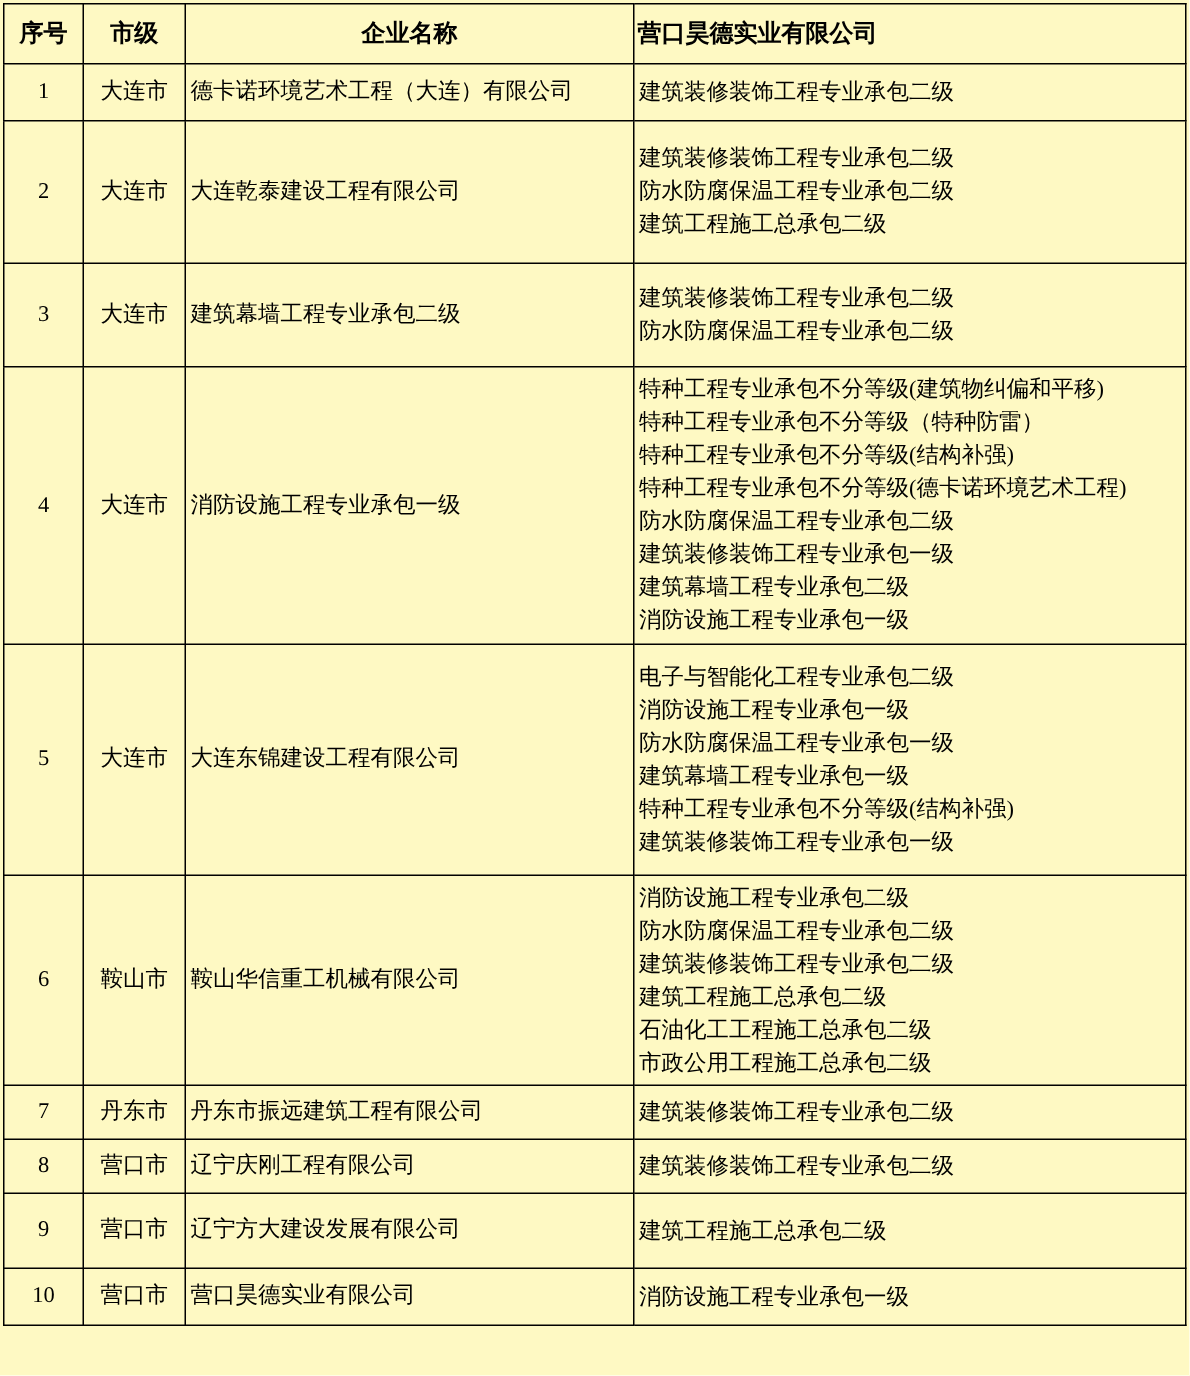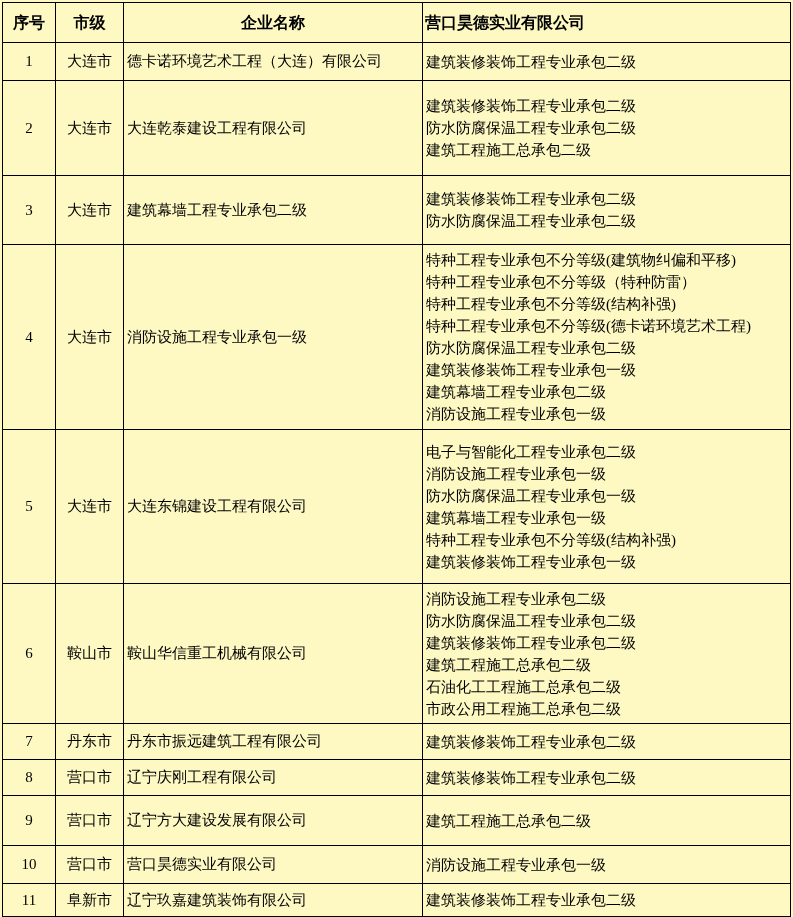--- a/index.html
+++ b/index.html
@@ -172,23 +172,15 @@
         </td>
       </tr>
       <tr class="r10">
         <td class="c-no">10</td>
         <td class="c-city">营口市</td>
         <td class="c-company">营口昊德实业有限公司</td>
         <td class="c-qual">
           <div class="qline">消防设施工程专业承包一级</div>
         </td>
       </tr>
-      <tr class="r11">
-        <td class="c-no">11</td>
-        <td class="c-city">阜新市</td>
-        <td class="c-company">辽宁玖嘉建筑装饰有限公司</td>
-        <td class="c-qual">
-          <div class="qline">建筑装修装饰工程专业承包二级</div>
-        </td>
-      </tr>
     </tbody>
   </table>
 </div>
 
 </body></html>

